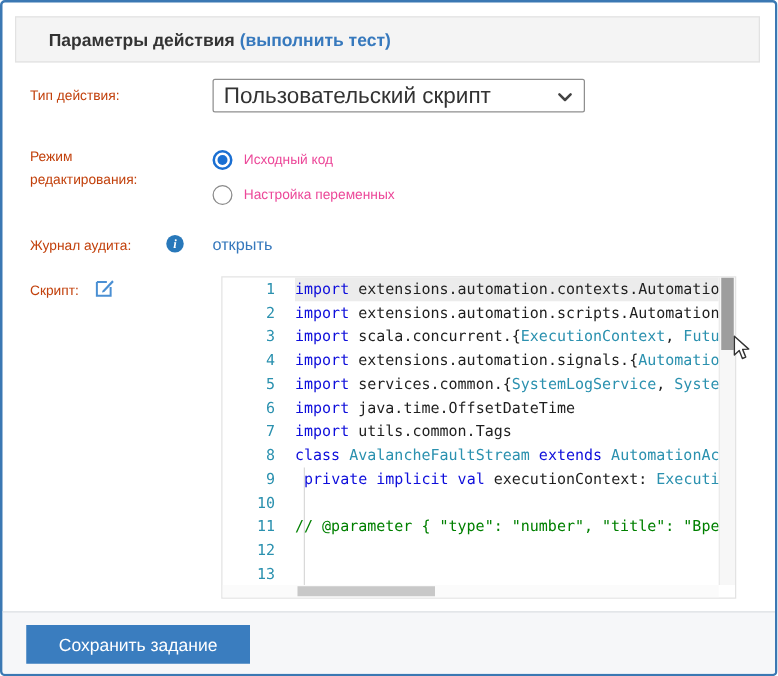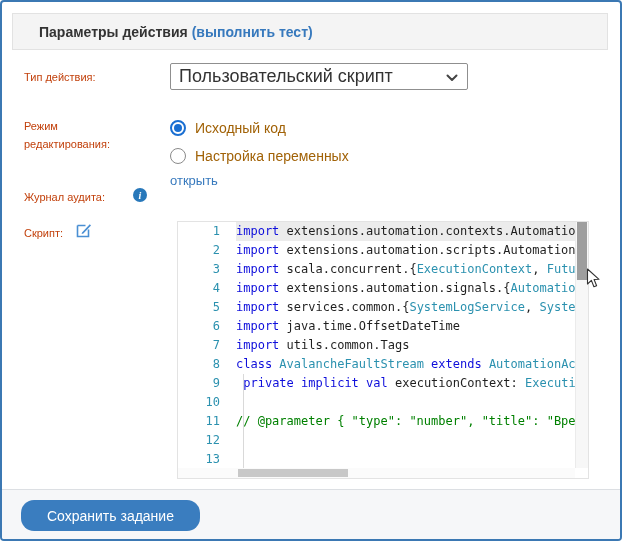--- a/index.html
+++ b/index.html
@@ -24,21 +24,21 @@
     border:1px solid #8f8f8f; border-radius:2px; background:#fff;
     display:flex; align-items:center; padding:0 26px 0 8px;
     font-size:18px; color:#333; cursor:pointer;
   }
   .sel svg { position:absolute; right:9px; top:10px; }
   
   .radio-row { position:absolute; left:168px; display:flex; align-items:center; cursor:pointer; }
   .rad { width:16px; height:16px; border-radius:50%; border:1px solid #8a8a8a; background:#fff; position:relative; flex:0 0 16px; }
   .rad.on { border:2px solid #1a6fd2; }
   .rad.on::after { content:""; position:absolute; left:2px; top:2px; width:8px; height:8px; border-radius:50%; background:#1a6fd2; }
-  .radio-row span.rlbl { margin-left:9px; font-size:14px; color:#a16207; }
+  .radio-row span.rlbl { margin-left:9px; font-size:11px; color:#ec4899; }
   
   .info {
     position:absolute; left:131px; top:186px; width:14px; height:14px; border-radius:50%;
     background:#2878ba; color:#fff; font-size:10px; font-weight:bold;
     display:flex; align-items:center; justify-content:center; font-family:"Liberation Serif", serif; font-style:italic;
   }
   .link { position:absolute; font-size:13px; color:#3779bd; text-decoration:none; cursor:pointer; }
   
   .editor {
     position:absolute; left:175px; top:219px; width:412px; height:258px;
@@ -53,21 +53,21 @@
   .t-kw{color:#0e0edb} .t-ty{color:#2b91af} .t-pl{color:#1f1f1f} .t-cm{color:#008000}
   .guide { position:absolute; left:65px; top:152px; width:1px; height:95px; background:#d9d9d9; z-index:0; }
   .vbar { position:absolute; right:0; top:0; width:13px; bottom:10px; background:#f7f7f7; border-left:1px solid #ebebeb; cursor:pointer; }
   .vthumb { position:absolute; left:1px; right:1px; top:0; height:58px; background:#9e9e9e; cursor:grab; }
   .hbar { position:absolute; left:0; bottom:0; height:10px; right:13px; background:#fbfbfb; cursor:pointer; }
   .hthumb { position:absolute; top:1px; bottom:1px; left:60px; width:110px; background:#c8c8c8; cursor:grab; }
   
   .footer { position:absolute; left:0; right:0; bottom:0; height:50px; background:#f6f7f9; border-top:1px solid #dcdfe3; }
   .save-btn {
     position:absolute; left:19px; top:10px; height:31px; padding:0 26px;
-    background:#3a7dbf; color:#fff; border:none; border-radius:13px;
+    background:#3a7dbf; color:#fff; border:none; border-radius:0;
     font-family:"Liberation Sans", sans-serif; font-size:14px; cursor:pointer;
   }
   .edit-ic { position:absolute; left:74px; top:220px; width:16px; height:16px; }
   .cursor { position:absolute; left:584px; top:266px; width:15px; height:21px; z-index:5; pointer-events:none; }
 </style>
 </head>
 <body>
 
 <div class="page">
 
@@ -89,21 +89,21 @@
     <span class="rad on"></span>
     <span class="rlbl">Исходный код</span>
   </div>
   <div class="radio-row" style="top:146px;">
     <span class="rad"></span>
     <span class="rlbl">Настройка переменных</span>
   </div>
 
   <div class="lbl" style="left:22px; top:186px;">Журнал аудита:</div>
   <div class="info">i</div>
-  <a class="link" style="left:168px; top:171px;text-align:center;">открыть</a>
+  <a class="link" style="left:168px; top:186px;text-align:center;">открыть</a>
 
   <div class="lbl" style="left:22px; top:222px;">Скрипт:</div>
   <svg class="edit-ic" viewBox="0 0 16 16">
     <path d="M1.5 3.5 h8 M1.5 3.5 v11 h11 v-7" fill="none" stroke="#4a8fd3" stroke-width="1.6"></path>
     <path d="M6 10.5 L13.8 2.2 L15 3.6 L7.4 11.6 L5.6 12 Z" fill="#4a8fd3"></path>
   </svg>
 
   <div class="editor">
     <div class="guide"></div>
     <div class="lines">

